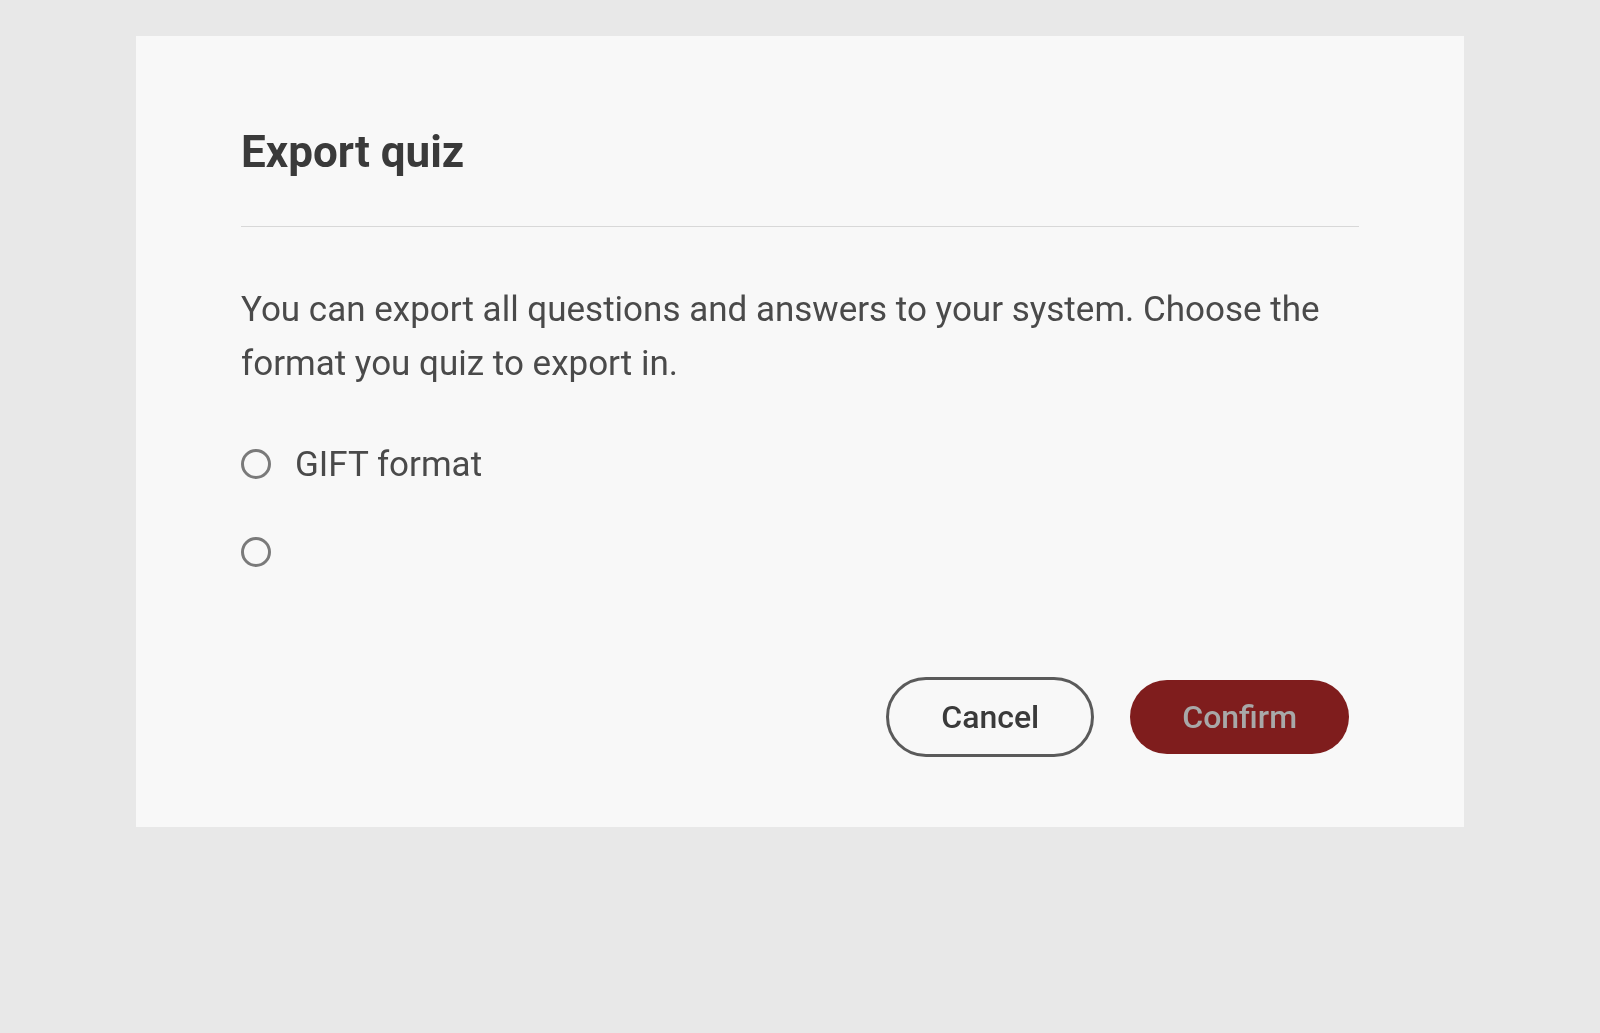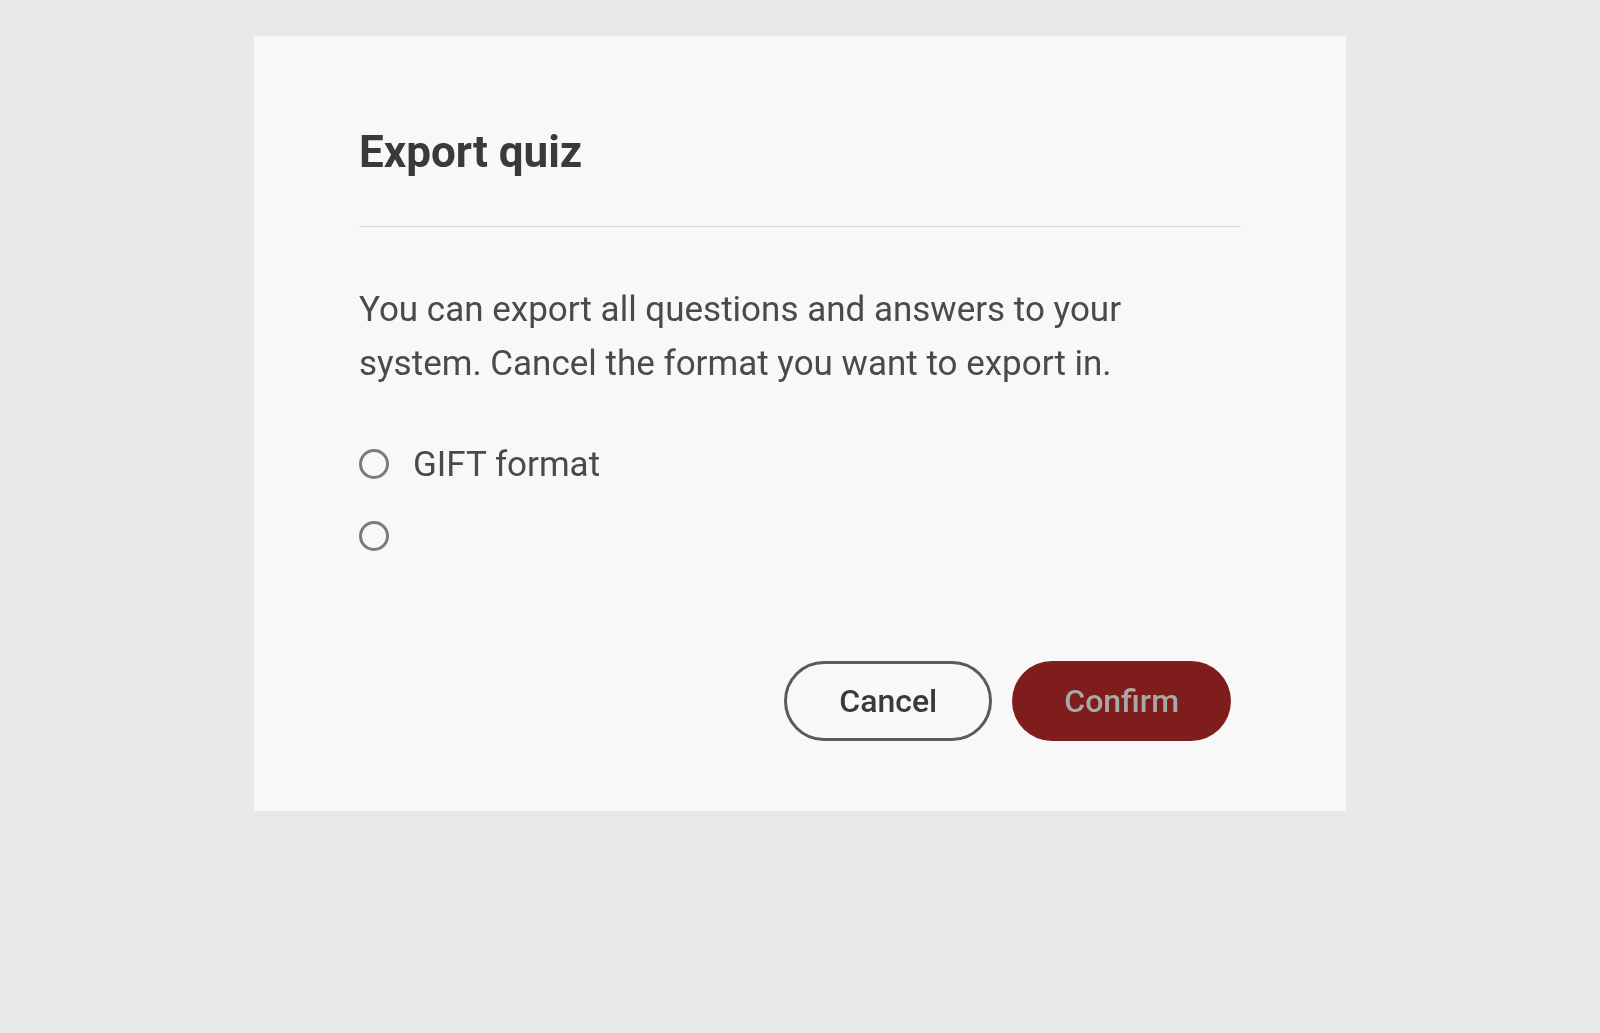--- a/index.html
+++ b/index.html
@@ -12,21 +12,21 @@
       background: #e8e8e8;
       width: 1600px;
       height: 1033px;
       padding: 36px;
       display: flex;
       align-items: flex-start;
       justify-content: center;
     }
     .dialog {
       background: #f8f8f8;
-      width: 1092px;
+      width: 1328px;
       padding: 90px 105px 70px 105px;
     }
     .dialog-title {
       font-size: 44px;
       font-weight: 700;
       color: #3a3a3a;
       margin-bottom: 48px;
     }
     .divider {
       height: 1px;
@@ -35,21 +35,21 @@
     }
     .description {
       font-size: 35px;
       line-height: 1.55;
       color: #4a4a4a;
       margin-bottom: 52px;
     }
     .options {
       display: flex;
       flex-direction: column;
-      gap: 36px;
+      gap: 52px;
       margin-bottom: 110px;
     }
     .option {
       display: flex;
       align-items: center;
       gap: 24px;
       cursor: pointer;
       user-select: none;
     }
     .radio {
@@ -60,22 +60,23 @@
       flex-shrink: 0;
       display: inline-block;
     }
     .option-label {
       font-size: 35px;
       color: #4a4a4a;
     }
     .button-row {
       display: flex;
       justify-content: flex-end;
-      gap: 20px;
+      gap: 36px;
       padding-right: 10px;
+      align-items: center;
     }
     .btn {
       font-size: 32px;
       padding: 18px 52px;
       border-radius: 46px;
       cursor: pointer;
       border: none;
       font-family: inherit;
     }
     .btn-cancel {
@@ -90,21 +91,21 @@
       font-weight: 500;
       cursor: not-allowed;
     }
   </style>
 </head>
 <body>
 
 <div class="dialog">
   <h1 class="dialog-title">Export quiz</h1>
   <div class="divider"></div>
-  <p class="description">You can export all questions and answers to your system. Cancel the format you want to export in.</p>
+  <p class="description">You can export all questions and answers to your system. Choose the format you quiz to export in.</p>
   <div class="options">
     <label class="option">
       <span class="radio"></span>
       <span class="option-label">GIFT format</span>
     </label>
     <label class="option">
       <span class="radio"></span>
     </label>
   </div>
   <div class="button-row">

